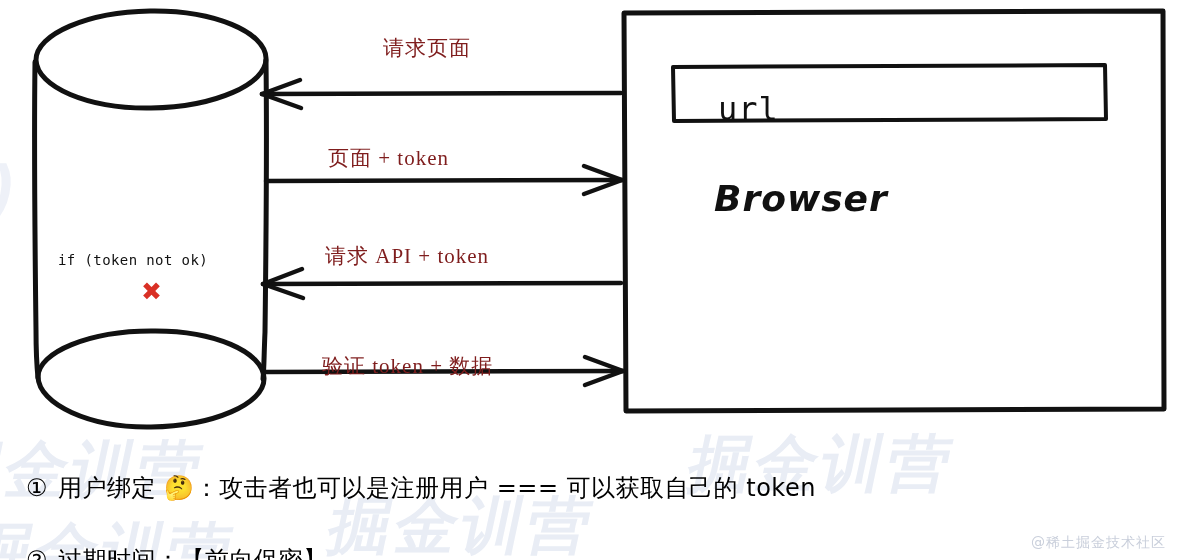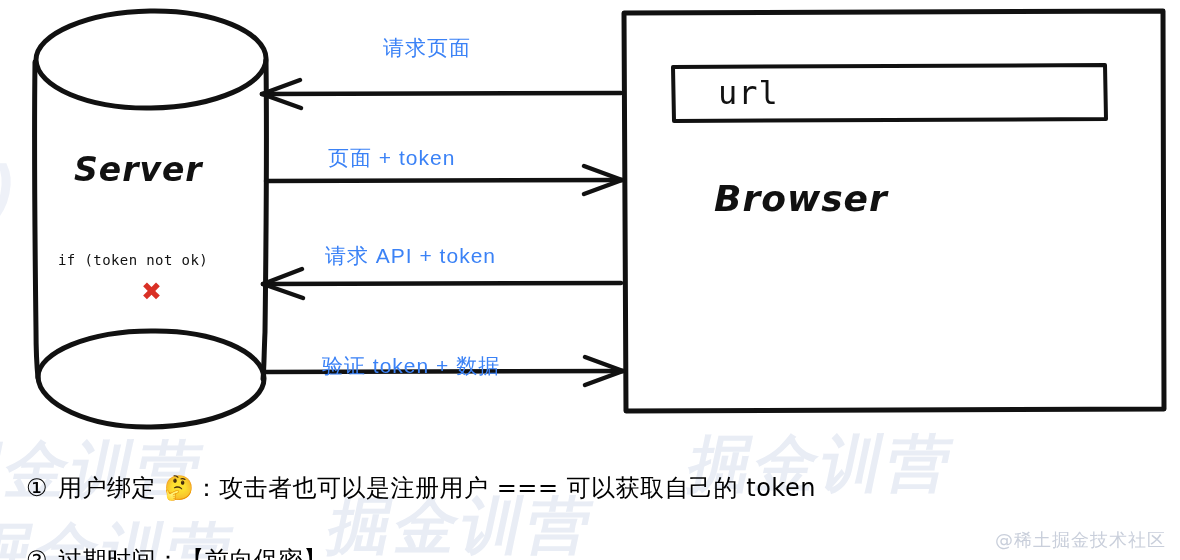--- a/index.html
+++ b/index.html
@@ -84,21 +84,21 @@
 
   #server-label {
     left: 74px; top: 150px;
     font-size: 33px;
   }
   #browser-label {
     left: 714px; top: 178px;
     font-size: 36px;
   }
   #url-text {
-    left: 718px; top: 74px;
+    left: 718px; top: 90px;
     font-size: 32px;
     font-family: "DejaVu Sans Mono", monospace;
     letter-spacing: 1px;
   }
   #token-check {
     left: 58px; top: 252px;
     font-size: 14px;
     font-family: "DejaVu Sans Mono", monospace;
     letter-spacing: 0.4px;
   }
@@ -106,23 +106,23 @@
     left: 141px; top: 279px;
     font-size: 25px;
     font-weight: 700;
     font-family: "DejaVu Sans", sans-serif;
     line-height: 1;
   }
 
   .arrow-label {
     position: absolute;
     font-size: 21px;
-    color: #3b82f6;
-    white-space: nowrap;
-    font-family: Liberation Sans, sans-serif;
+    color: #7f1d1d;
+    white-space: nowrap;
+    font-family: Liberation Serif, serif;
     letter-spacing: 1px;
   }
   #arrow-label-1 { left: 383px; top: 34px; }
   #arrow-label-2 { left: 328px; top: 144px; }
   #arrow-label-3 { left: 325px; top: 242px; }
   #arrow-label-4 { left: 322px; top: 331px; margin-top: 21px; }
 
   .note {
     position: absolute;
     font-size: 24px;
@@ -131,21 +131,21 @@
     font-family: "DejaVu Sans", sans-serif;
     letter-spacing: 0.5px;
   }
   #note-1 { left: 26px; top: 472px; }
   #note-2 { left: 26px; top: 520px; margin-top: 24px; }
   .note .idx { margin-right: 10px; }
 
   #corner-watermark {
     position: absolute;
     right: 14px; bottom: 8px;
-    font-size: 18px;
+    font-size: 14px;
     color: #c9cfdb;
     font-family: "DejaVu Sans", sans-serif;
     letter-spacing: 1px;
   }
 </style>
 </head>
 <body>
 
 <div id="stage">
 
@@ -197,21 +197,20 @@
 
       <g stroke-width="4.5">
         <path d="M265 372 L623 371"></path>
         <path d="M623 371 L585 357"></path>
         <path d="M623 371 L585 385"></path>
       </g>
 
     </g>
   </svg>
 
-  <div class="lbl hand" id="server-label">Server</div>
 
   <div class="lbl mono" id="token-check">if (token not ok)</div>
 
   <div class="lbl" id="cross-mark" style="color:#d93025;">✖</div>
 
   <div class="lbl" id="url-text">url</div>
 
   <div class="lbl hand" id="browser-label">Browser</div>
 
   <div class="arrow-label cjk" id="arrow-label-1">请求页面</div>

